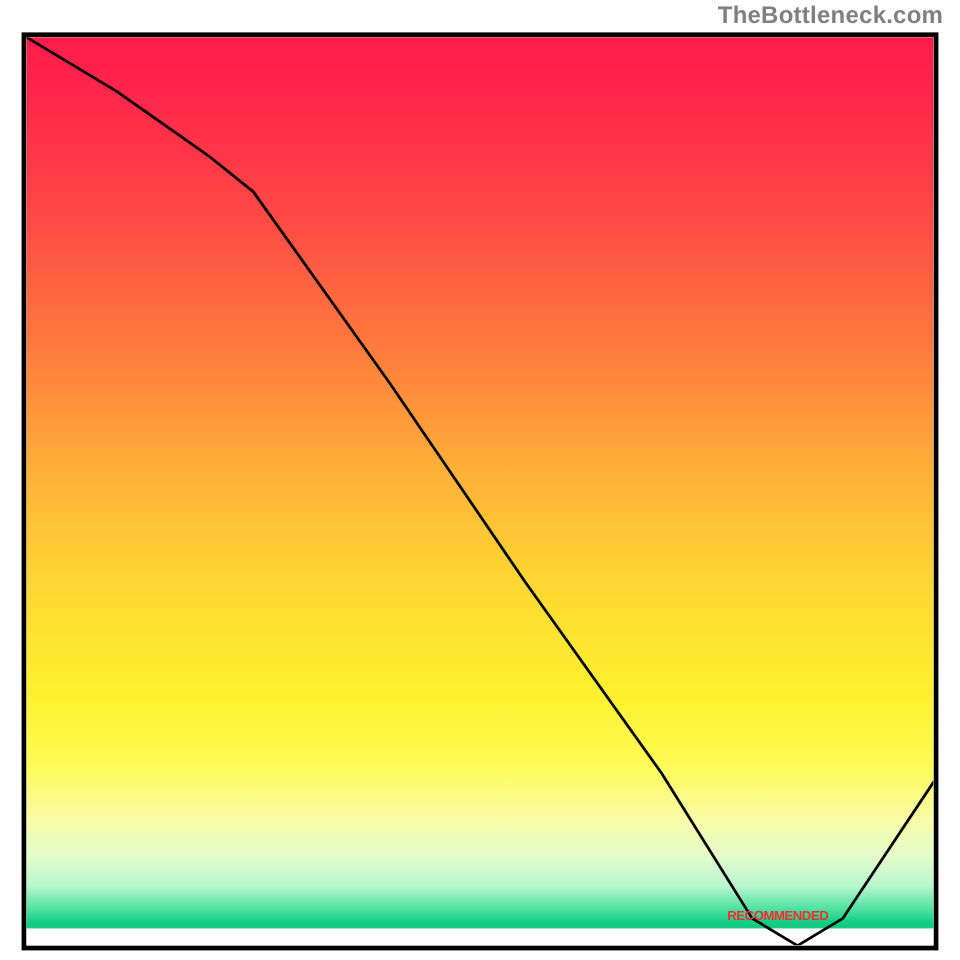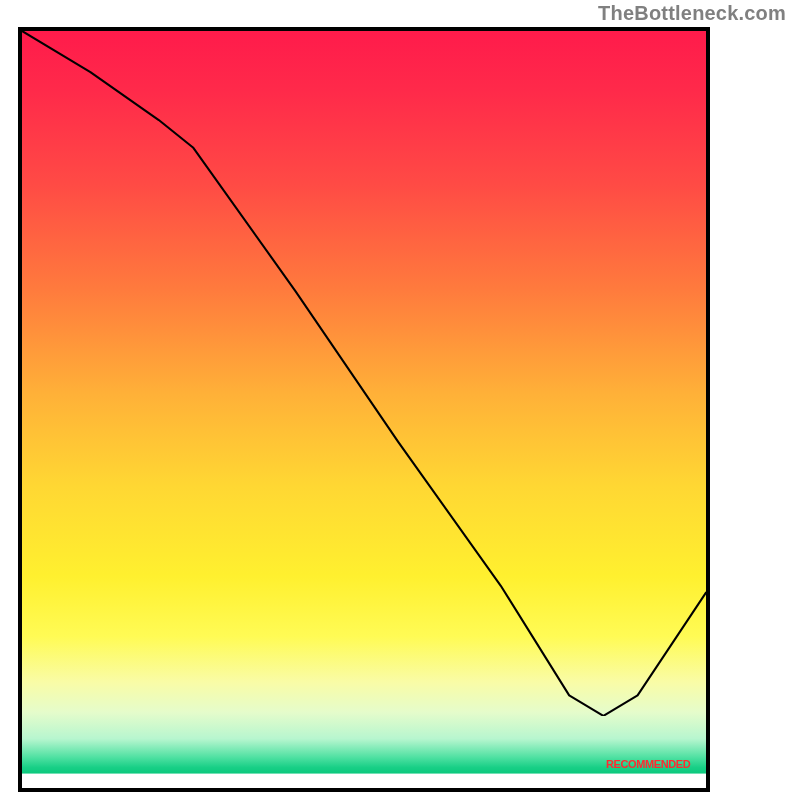--- a/index.html
+++ b/index.html
@@ -17,21 +17,21 @@
     right: 14px;
     font-size: 20px;
     font-weight: 600;
     color: #808080;
     letter-spacing: 0.2px;
   }
   .chart-frame {
     position: absolute;
     top: 27px;
     left: 18px;
-    width: 692px;
+    width: 764px;
     height: 765px;
     box-sizing: border-box;
     border: 4px solid #000;
     overflow: hidden;
   }
   .gradient-fill {
     position: absolute;
     inset: 0;
     background: linear-gradient(
       to bottom,

